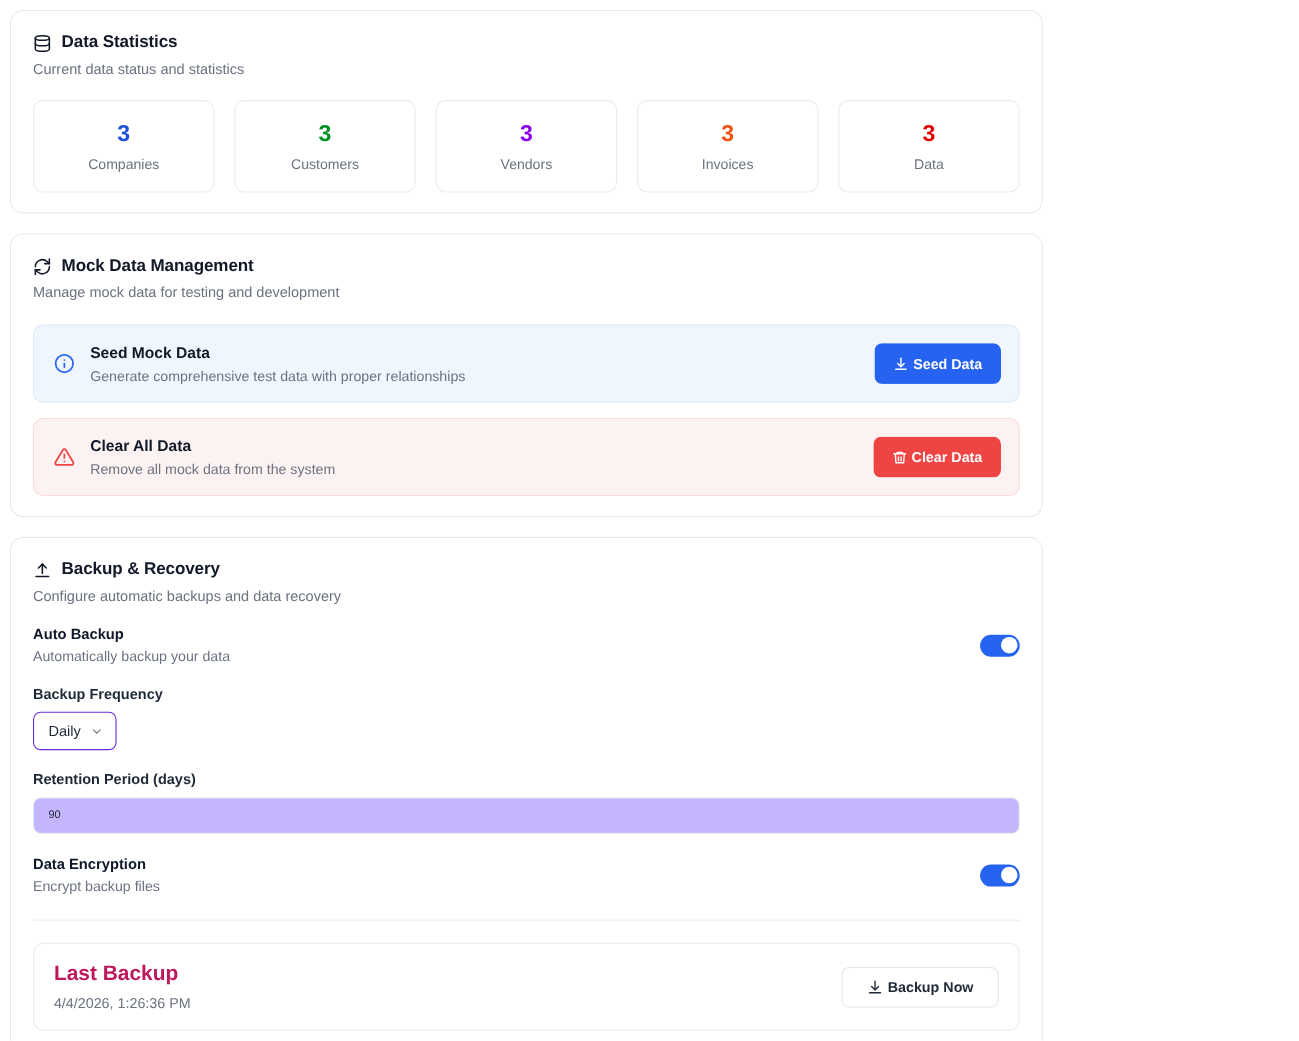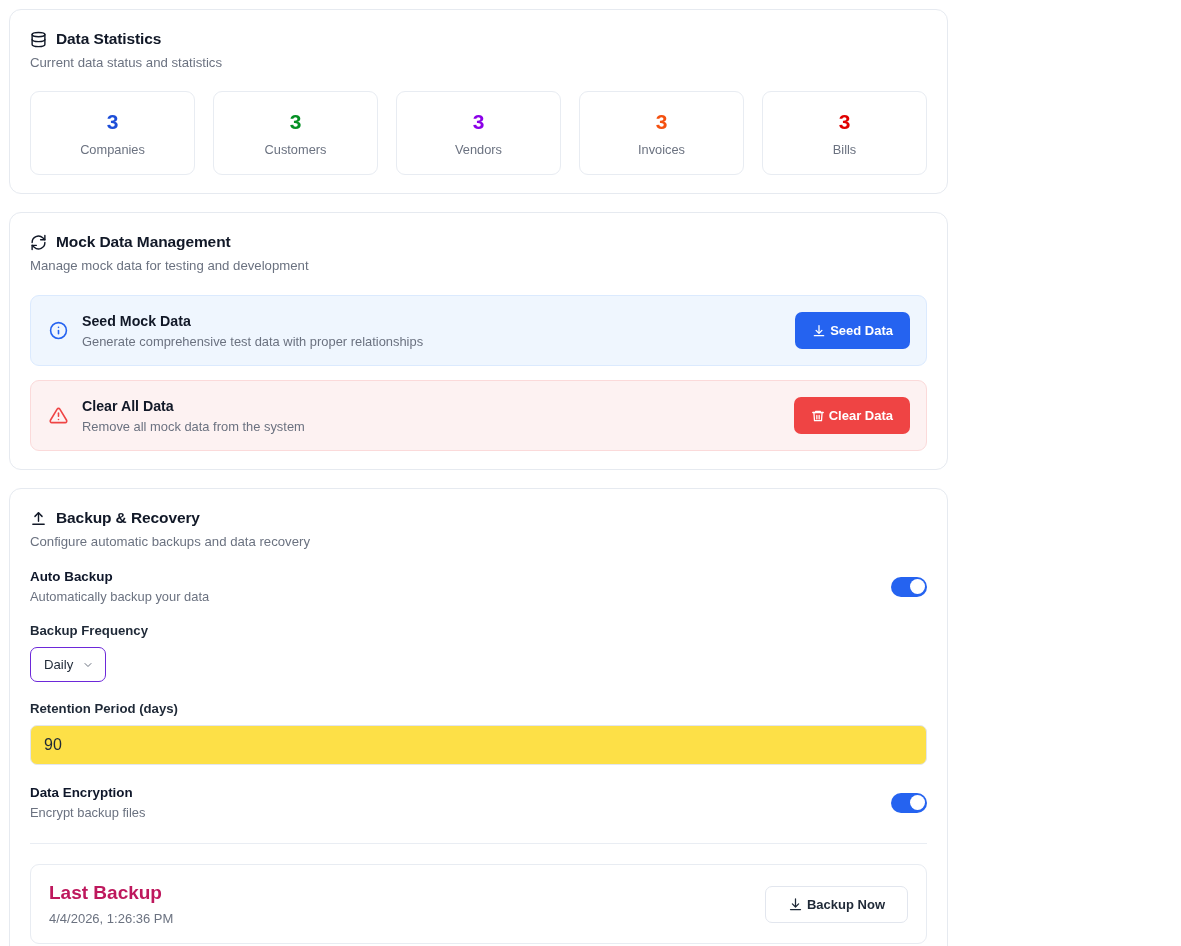--- a/index.html
+++ b/index.html
@@ -154,23 +154,23 @@
     padding: 9px 11px 9px 13px;
     font-size: 13.2px;
     color: #1f2937;
     cursor: pointer;
   }
   .text-input {
     margin-top: 9px;
     width: 100%;
     border: 1px solid #e2e6ee;
     border-radius: 7px;
-    background: #fde047;
+    background: #c4b5fd;
     padding: 10px 13px;
-    font-size: 16px;
+    font-size: 10px;
     color: #1f2937;
     font-family: "Liberation Sans", sans-serif;
     outline: none;
   }
   .divider {
     height: 1px;
     background: #e9edf3;
     margin: 23px 0 0 0;
   }
   .last-backup {
@@ -217,21 +217,21 @@
       <div class="stat-card">
         <div class="stat-value" style="color:#8b00e8">3</div>
         <div class="stat-label">Vendors</div>
       </div>
       <div class="stat-card">
         <div class="stat-value" style="color:#f4500f">3</div>
         <div class="stat-label">Invoices</div>
       </div>
       <div class="stat-card">
         <div class="stat-value" style="color:#e00000">3</div>
-        <div class="stat-label">Bills</div>
+        <div class="stat-label">Data</div>
       </div>
     </div>
   </section>
 
   <section class="panel">
     <div class="panel-head">
       <div class="panel-title-row">
         <span class="icon">
           <svg width="17" height="17" viewBox="0 0 24 24" fill="none" stroke="#111827" stroke-width="2" stroke-linecap="round" stroke-linejoin="round">
             <path d="M21 2v6h-6"></path>

